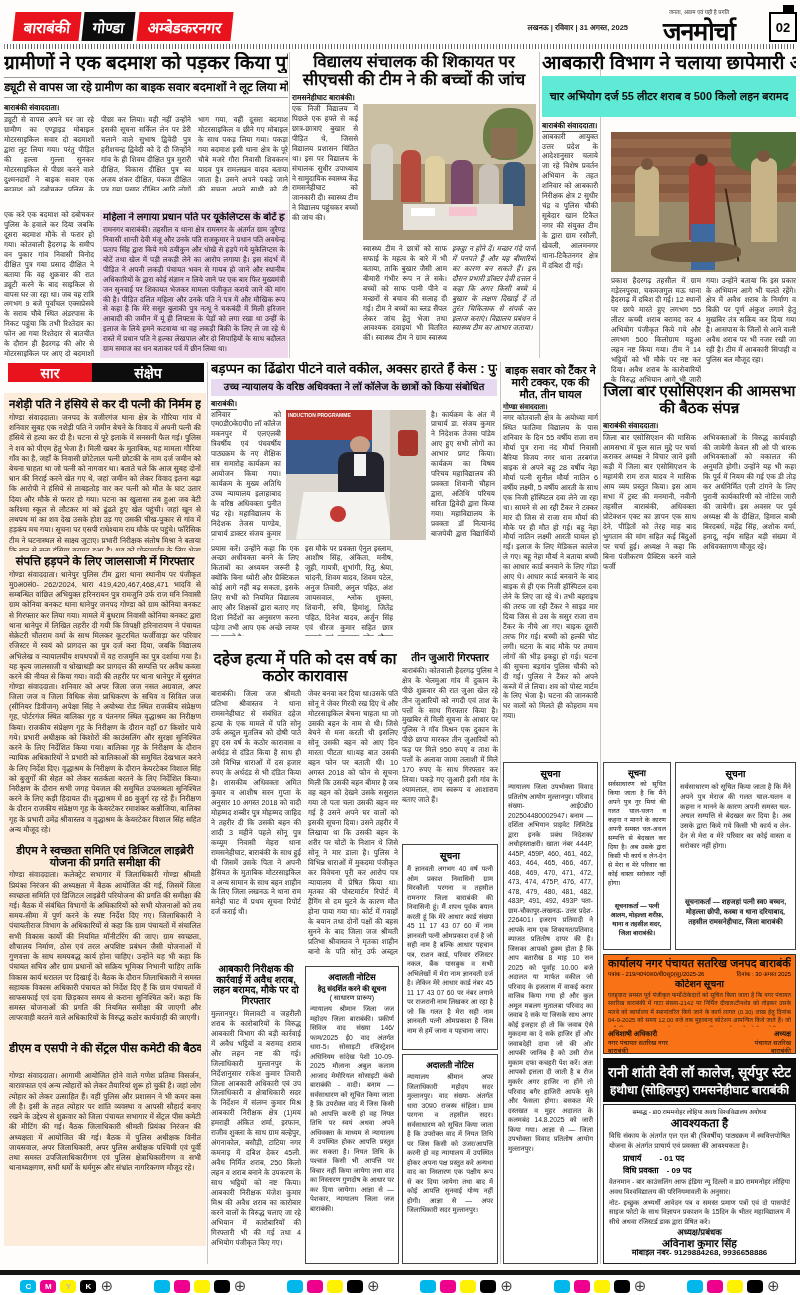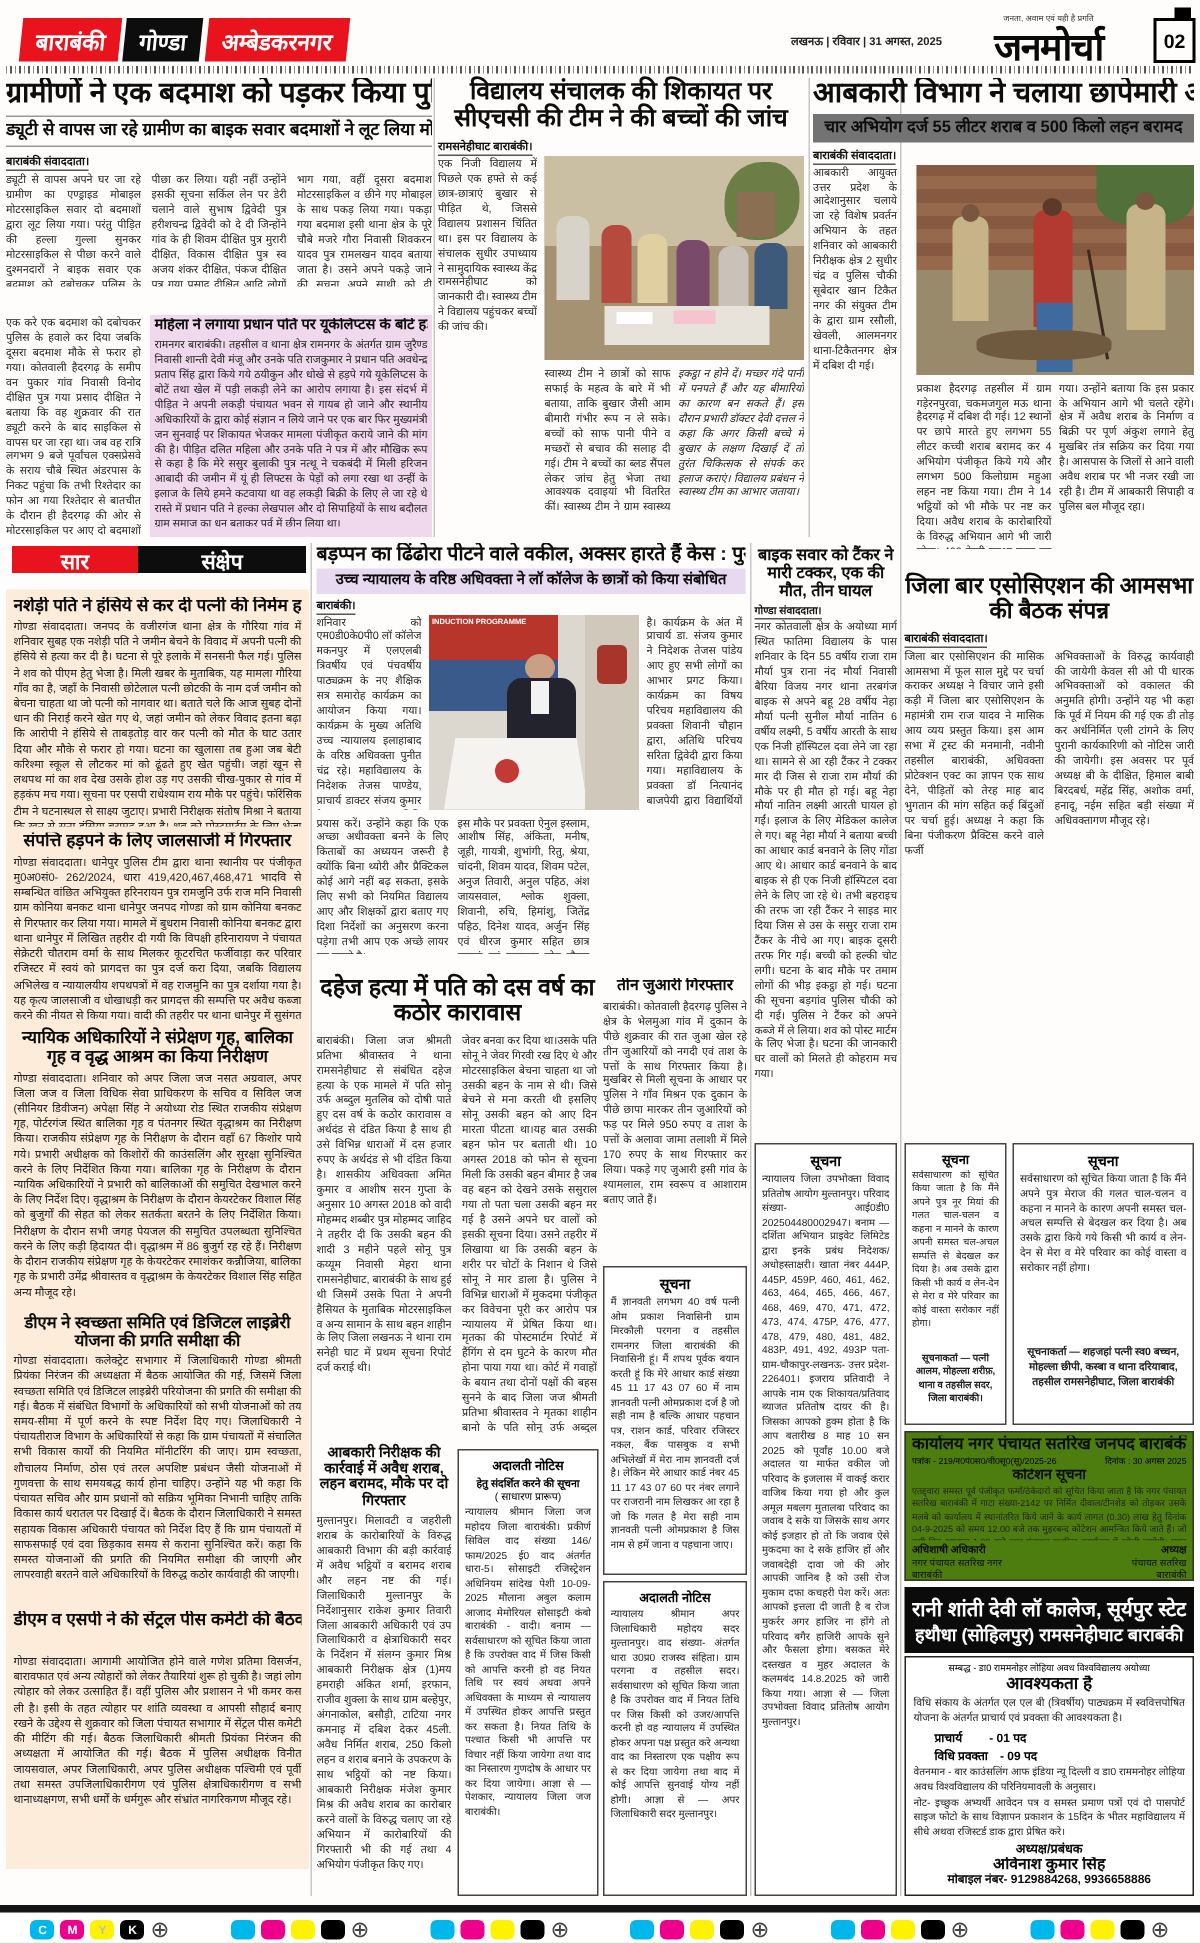--- a/index.html
+++ b/index.html
@@ -87,21 +87,21 @@
         <div class="flexr" style="gap:5px;margin-top:4px;">
           <div class="bt" style="width:84px;height:96px;">स्वास्थ्य टीम ने छात्रों को साफ सफाई के महत्व के बारे में भी बताया, ताकि बुखार जैसी आम बीमारी गंभीर रूप न ले सके। बच्चों को साफ पानी पीने व मच्छरों से बचाव की सलाह दी गई। टीम ने बच्चों का ब्लड सैंपल लेकर जांच हेतु भेजा तथा आवश्यक दवाइयां भी वितरित कीं। स्वास्थ्य टीम ने ग्राम स्वास्थ्य शिक्षा पर बल दिया।</div>
           <div class="bt" style="width:84px;height:96px;font-style:italic;">इकट्ठा न होने दें। मच्छर गंदे पानी में पनपते हैं और यह बीमारियों का कारण बन सकते हैं। इस दौरान प्रभारी डॉक्टर देवी दत्तल ने कहा कि अगर किसी बच्चे में बुखार के लक्षण दिखाई दें तो तुरंत चिकित्सक से संपर्क कर इलाज कराएं। विद्यालय प्रबंधन ने स्वास्थ्य टीम का आभार जताया।</div>
         </div>
       </div>
     </div>
   </div>
 
   <div class="abs" style="left:542px;top:52px;width:254px;">
     <div class="hd nw" style="font-size:19px;">आबकारी विभाग ने चलाया छापेमारी अभियान</div>
-    <div class="hd nw" style="font-size:11px;background:#737373;padding:3px 2px;margin-top:3px;">चार अभियोग दर्ज 55 लीटर शराब व 500 किलो लहन बरामद</div>
+    <div class="hd nw" style="font-size:11px;background:#5eead4;padding:14px 2px;margin-top:3px;">चार अभियोग दर्ज 55 लीटर शराब व 500 किलो लहन बरामद</div>
     <div class="byl" style="margin:3px 0 2px;"><span>बाराबंकी संवाददाता।</span></div>
     <div class="flexr" style="gap:13px;">
       <div class="bt" style="width:64px;height:258px;">आबकारी आयुक्त उत्तर प्रदेश के आदेशानुसार चलाये जा रहे विशेष प्रवर्तन अभियान के तहत शनिवार को आबकारी निरीक्षक क्षेत्र 2 सुधीर चंद्र व पुलिस चौकी सूबेदार खान टिकैत नगर की संयुक्त टीम के द्वारा ग्राम रसौली, खेवली, आलमनगर थाना-टिकैतनगर क्षेत्र में दबिश दी गई।</div>
       <div style="width:185px;">
         <div class="ph" style="width:185px;height:140px;background:#8f6a52;">
           <div style="left:0;top:0;width:185px;height:70px;background:repeating-linear-gradient(0deg,#96684c 0 9px,#855a40 9px 18px);"></div>
           <div style="left:120px;top:0;width:65px;height:40px;background:#51703a;border-radius:0 0 40% 40%;"></div>
           <div style="left:0;top:70px;width:185px;height:70px;background:#9a8a6c;"></div>
           <div style="left:24px;top:34px;width:24px;height:70px;background:#c6b488;border-radius:8px 8px 0 0;"></div>
           <div style="left:30px;top:26px;width:12px;height:12px;background:#7a5640;border-radius:50%;"></div>
@@ -115,35 +115,34 @@
           <div style="left:40px;top:110px;width:90px;height:20px;background:#6f5a40;border-radius:40%;"></div>
         </div>
         <div class="flexr" style="gap:5px;margin-top:4px;">
           <div class="bt" style="width:90px;height:112px;">प्रकाश हैदरगढ़ तहसील में ग्राम गड़ेरनपुरवा, चकमजगुल मऊ थाना हैदरगढ़ में दबिश दी गई। 12 स्थानों पर छापे मारते हुए लगभग 55 लीटर कच्ची शराब बरामद कर 4 अभियोग पंजीकृत किये गये और लगभग 500 किलोग्राम महुआ लहन नष्ट किया गया। टीम ने 14 भट्ठियों को भी मौके पर नष्ट कर दिया। अवैध शराब के कारोबारियों के विरुद्ध अभियान आगे भी जारी रहेगा। 400 केजी महुआ लहन नष्ट किया गया।</div>
           <div class="bt" style="width:90px;height:112px;">गया। उन्होंने बताया कि इस प्रकार के अभियान आगे भी चलते रहेंगे। क्षेत्र में अवैध शराब के निर्माण व बिक्री पर पूर्ण अंकुश लगाने हेतु मुखबिर तंत्र सक्रिय कर दिया गया है। आसपास के जिलों से आने वाली अवैध शराब पर भी नजर रखी जा रही है। टीम में आबकारी सिपाही व पुलिस बल मौजूद रहा।</div>
         </div>
       </div>
     </div>
   </div>
 
-  <div class="abs flexr" style="left:8px;top:364px;width:196px;height:18px;">
+  <div class="abs flexr" style="left:8px;top:364px;width:196px;height:18px;align-items:flex-end;">
     <div style="background:#e8131d;color:#fff;font-weight:bold;font-size:14px;width:84px;display:flex;align-items:center;justify-content:center;">सार</div>
     <div style="background:#0d0d0d;color:#fff;font-weight:bold;font-size:14px;width:112px;display:flex;align-items:center;justify-content:center;">संक्षेप</div>
   </div>
   <div class="abs" style="left:4px;top:393px;width:202px;height:853px;background:#fdecd9;padding:3px 5px;box-sizing:border-box;">
     <div>
       <div class="hd nw" style="font-size:11.5px;margin:2px 0;">नशेड़ी पति ने हंसिये से कर दी पत्नी की निर्मम हत्या</div>
       <div class="bt" style="height:138px;font-size:7.4px;">गोण्डा संवाददाता। जनपद के वजीरगंज थाना क्षेत्र के गौरिया गांव में शनिवार सुबह एक नशेड़ी पति ने जमीन बेचने के विवाद में अपनी पत्नी की हंसिये से हत्या कर दी है। घटना से पूरे इलाके में सनसनी फैल गई। पुलिस ने शव को पीएम हेतु भेजा है। मिली खबर के मुताबिक, यह मामला गौरिया गाँव का है, जहाँ के निवासी छोटेलाल पत्नी छोटकी के नाम दर्ज जमीन को बेचना चाहता था जो पत्नी को नागवार था। बताते चले कि आज सुबह दोनों धान की निराई करने खेत गए थे, जहां जमीन को लेकर विवाद इतना बढ़ा कि आरोपी ने हंसिये से ताबड़तोड़ वार कर पत्नी को मौत के घाट उतार दिया और मौके से फरार हो गया। घटना का खुलासा तब हुआ जब बेटी करिश्मा स्कूल से लौटकर मां को ढूंढते हुए खेत पहुंची। जहां खून से लथपथ मां का शव देख उसके होश उड़ गए उसकी चीख-पुकार से गांव में हड़कंप मच गया। सूचना पर एसपी राधेश्याम राय मौके पर पहुंचे। फॉरेंसिक टीम ने घटनास्थल से साक्ष्य जुटाए। प्रभारी निरीक्षक संतोष मिश्रा ने बताया कि खून से सना हंसिया बरामद हुआ है। शव को पोस्टमार्टम के लिए भेजा गया है और आरोपी की गिरफ्तारी के लिए दबिश दी जा रही है।</div>
     </div>
     <div>
       <div class="hd nw" style="font-size:11.5px;margin:4px 0 2px;">संपत्ति हड़पने के लिए जालसाजी में गिरफ्तार</div>
       <div class="bt" style="height:112px;font-size:7.4px;">गोण्डा संवाददाता। धानेपुर पुलिस टीम द्वारा थाना स्थानीय पर पंजीकृत मु0अ0सं0- 262/2024, धारा 419,420,467,468,471 भादवि से सम्बन्धित वांछित अभियुक्त हरिनरायन पुत्र रामजुनि उर्फ राज मनि निवासी ग्राम कोनिया बनकट थाना धानेपुर जनपद गोण्डा को ग्राम कोनिया बनकट से गिरफ्तार कर लिया गया। मामले में बुधराम निवासी कोनिया बनकट द्वारा थाना धानेपुर में लिखित तहरीर दी गयी कि विपक्षी हरिनारायण ने पंचायत सेक्रेटरी चौतराम वर्मा के साथ मिलकर कूटरचित फर्जीवाड़ा कर परिवार रजिस्टर में स्वयं को प्रागदत्त का पुत्र दर्ज करा दिया, जबकि विद्यालय अभिलेख व न्यायालयीय शपथपत्रों में वह राजमुनि का पुत्र दर्शाया गया है। यह कृत्य जालसाजी व धोखाधड़ी कर प्रागदत्त की सम्पत्ति पर अवैध कब्जा करने की नीयत से किया गया। वादी की तहरीर पर थाना धानेपुर में सुसंगत धाराओं में अभियोग पंजीकृत हुआ। आज दिनांक 30.08.2025 को थाना धानेपुर पुलिस द्वारा विवेचना के दौरान दोषी पाए गए आरोपी को गिरफ्तार कर लिया गया।</div>
     </div>
     <div>
-      <div class="hd" style="font-size:11.5px;margin:4px 0 2px;">न्यायिक अधिकारियों ने संप्रेक्षण गृह, बालिका गृह व वृद्ध आश्रम का किया निरीक्षण</div>
       <div class="bt" style="height:158px;font-size:7.4px;">गोण्डा संवाददाता। शनिवार को अपर जिला जज नसत अग्रवाल, अपर जिला जज व जिला विधिक सेवा प्राधिकरण के सचिव व सिविल जज (सीनियर डिवीजन) अपेक्षा सिंह ने अयोध्या रोड स्थित राजकीय संप्रेक्षण गृह, पोर्टरगंज स्थित बालिका गृह व पंतनगर स्थित वृद्धाश्रम का निरीक्षण किया। राजकीय संप्रेक्षण गृह के निरीक्षण के दौरान वहाँ 67 किशोर पाये गये। प्रभारी अधीक्षक को किशोरों की काउंसलिंग और सुरक्षा सुनिश्चित करने के लिए निर्देशित किया गया। बालिका गृह के निरीक्षण के दौरान न्यायिक अधिकारियों ने प्रभारी को बालिकाओं की समुचित देखभाल करने के लिए निर्देश दिए। वृद्धाश्रम के निरीक्षण के दौरान केयरटेकर विशाल सिंह को बुजुर्गों की सेहत को लेकर सतर्कता बरतने के लिए निर्देशित किया। निरीक्षण के दौरान सभी जगह पेयजल की समुचित उपलब्धता सुनिश्चित करने के लिए कड़ी हिदायत दी। वृद्धाश्रम में 86 बुजुर्ग रह रहे हैं। निरीक्षण के दौरान राजकीय संप्रेक्षण गृह के केयरटेकर रमाशंकर कन्नौजिया, बालिका गृह के प्रभारी उमेंद्र श्रीवास्तव व वृद्धाश्रम के केयरटेकर विशाल सिंह सहित अन्य मौजूद रहे।</div>
     </div>
     <div>
       <div class="hd" style="font-size:11px;margin:4px 0 2px;">डीएम ने स्वच्छता समिति एवं डिजिटल लाइब्रेरी योजना की प्रगति समीक्षा की</div>
       <div class="bt" style="height:168px;font-size:7.4px;">गोण्डा संवाददाता। कलेक्ट्रेट सभागार में जिलाधिकारी गोण्डा श्रीमती प्रियंका निरंजन की अध्यक्षता में बैठक आयोजित की गई, जिसमें जिला स्वच्छता समिति एवं डिजिटल लाइब्रेरी परियोजना की प्रगति की समीक्षा की गई। बैठक में संबंधित विभागों के अधिकारियों को सभी योजनाओं को तय समय-सीमा में पूर्ण करने के स्पष्ट निर्देश दिए गए। जिलाधिकारी ने पंचायतीराज विभाग के अधिकारियों से कहा कि ग्राम पंचायतों में संचालित सभी विकास कार्यों की नियमित मॉनीटरिंग की जाए। ग्राम स्वच्छता, शौचालय निर्माण, ठोस एवं तरल अपशिष्ट प्रबंधन जैसी योजनाओं में गुणवत्ता के साथ समयबद्ध कार्य होना चाहिए। उन्होंने यह भी कहा कि पंचायत सचिव और ग्राम प्रधानों को सक्रिय भूमिका निभानी चाहिए ताकि विकास कार्य धरातल पर दिखाई दें। बैठक के दौरान जिलाधिकारी ने समस्त सहायक विकास अधिकारी पंचायत को निर्देश दिए हैं कि ग्राम पंचायतों में साफसफाई एवं दवा छिड़काव समय से कराना सुनिश्चित करें। कहा कि समस्त योजनाओं की प्रगति की नियमित समीक्षा की जाएगी और लापरवाही बरतने वाले अधिकारियों के विरुद्ध कठोर कार्यवाही की जाएगी।</div>
     </div>
     <div>
       <div class="hd nw" style="font-size:11.5px;margin:4px 0 16px;">डीएम व एसपी ने की सेंट्रल पीस कमेटी की बैठक</div>
       <div class="bt" style="height:116px;font-size:7.4px;">गोण्डा संवाददाता। आगामी आयोजित होने वाले गणेश प्रतिमा विसर्जन, बारावफात एवं अन्य त्योहारों को लेकर तैयारियां शुरू हो चुकी है। जहां लोग त्योहार को लेकर उत्साहित हैं। वहीं पुलिस और प्रशासन ने भी कमर कस ली है। इसी के तहत त्योहार पर शांति व्यवस्था व आपसी सौहार्द बनाए रखने के उद्देश्य से शुक्रवार को जिला पंचायत सभागार में सेंट्रल पीस कमेटी की मीटिंग की गई। बैठक जिलाधिकारी श्रीमती प्रियंका निरंजन की अध्यक्षता में आयोजित की गई। बैठक में पुलिस अधीक्षक विनीत जायसवाल, अपर जिलाधिकारी, अपर पुलिस अधीक्षक पश्चिमी एवं पूर्वी तथा समस्त उपजिलाधिकारीगण एवं पुलिस क्षेत्राधिकारीगण व सभी थानाध्यक्षगण, सभी धर्मों के धर्मगुरू और संभ्रांत नागरिकगण मौजूद रहे।</div>
     </div>
@@ -233,21 +232,21 @@
     <div class="nt" style="font-size:8.5px;">सूचना</div>
     <div class="nb" style="font-size:6.4px;height:120px;">सर्वसाधारण को सूचित किया जाता है कि मैंने अपने पुत्र नूर मियां की गलत चाल-चलन व कहना न मानने के कारण अपनी समस्त चल-अचल सम्पत्ति से बेदखल कर दिया है। अब उसके द्वारा किसी भी कार्य व लेन-देन से मेरा व मेरे परिवार का कोई वास्ता सरोकार नहीं होगा।</div>
     <div class="nb" style="font-size:6.4px;font-weight:bold;text-align:center;margin-top:2px;">सूचनाकर्ता — पत्नी आलम, मोहल्ला शरीफ़, थाना व तहसील सदर, जिला बाराबंकी।</div>
   </div>
   <div class="abs box" style="left:675px;top:762px;width:121px;height:188px;">
     <div class="nt">सूचना</div>
     <div class="nb" style="font-size:7px;height:112px;">सर्वसाधारण को सूचित किया जाता है कि मैंने अपने पुत्र मेराज की गलत चाल-चलन व कहना न मानने के कारण अपनी समस्त चल-अचल सम्पत्ति से बेदखल कर दिया है। अब उसके द्वारा किये गये किसी भी कार्य व लेन-देन से मेरा व मेरे परिवार का कोई वास्ता व सरोकार नहीं होगा।</div>
     <div class="nb" style="font-size:7px;font-weight:bold;text-align:center;margin-top:3px;">सूचनाकर्ता — शहजहां पत्नी स्व0 बच्चन, मोहल्ला छीपी, कस्बा व थाना दरियाबाद, तहसील रामसनेहीघाट, जिला बाराबंकी</div>
   </div>
 
-  <div class="abs" style="left:603px;top:954px;width:193px;height:100px;border:1.5px solid #333;padding:2px 4px;box-sizing:border-box;overflow:hidden;background:#4d7c0f;">
+  <div class="abs" style="left:603px;top:954px;width:193px;height:100px;border:1.5px solid #333;padding:2px 4px;box-sizing:border-box;overflow:hidden;background:#f97316;">
     <div class="hd nw" style="font-size:11px;">कार्यालय नगर पंचायत सतरिख जनपद बाराबंकी</div>
     <div class="flexr" style="justify-content:space-between;font-size:5.8px;margin-top:1px;">
       <span>पत्रांक - 219/न0पं0स0/वी0सू0(सू)/2025-26</span>
       <span>दिनांक : 30 अगस्त 2025</span>
     </div>
     <div class="hd nw" style="font-size:9.5px;margin:1px 0;">कोटेशन सूचना</div>
     <div class="nb" style="font-size:6px;height:36px;">एतद्द्वारा समस्त पूर्व पंजीकृत फर्मों/ठेकेदारों को सूचित किया जाता है कि नगर पंचायत सतरिख बाराबंकी में गाटा संख्या-2142 पर निर्मित दीवाल/टीनशेड को तोड़कर उसके मलबे को कार्यालय में स्थानांतरित किये जाने के कार्य लागत (0.30) लाख हेतु दिनांक 04-9-2025 को समय 12.00 बजे तक मुहरबन्द कोटेशन आमन्त्रित किये जाते हैं। जो उसी दिन अपरान्ह 1.00 बजे नगर पंचायत सतरिख कार्यालय में खोली जायेगी। प्राप्त सभी कोटेशनों को बिना कारण बताये निरस्त करने का अधिकार अधोहस्ताक्षरी में निहित होगा। अन्य विस्तृत जानकारी किसी भी कार्यदिवस में कार्यालय से प्राप्त की जा सकती है।</div>
     <div class="flexr" style="justify-content:space-between;margin-top:2px;">
       <div class="sig"><b>अधिशाषी अधिकारी</b><br><span>नगर पंचायत सतरिख नगर</span><br><span>बाराबंकी</span></div>
       <div class="sig" style="text-align:right;"><b>अध्यक्ष</b><br><span>पंचायत सतरिख</span><br><span>बाराबंकी</span></div>

